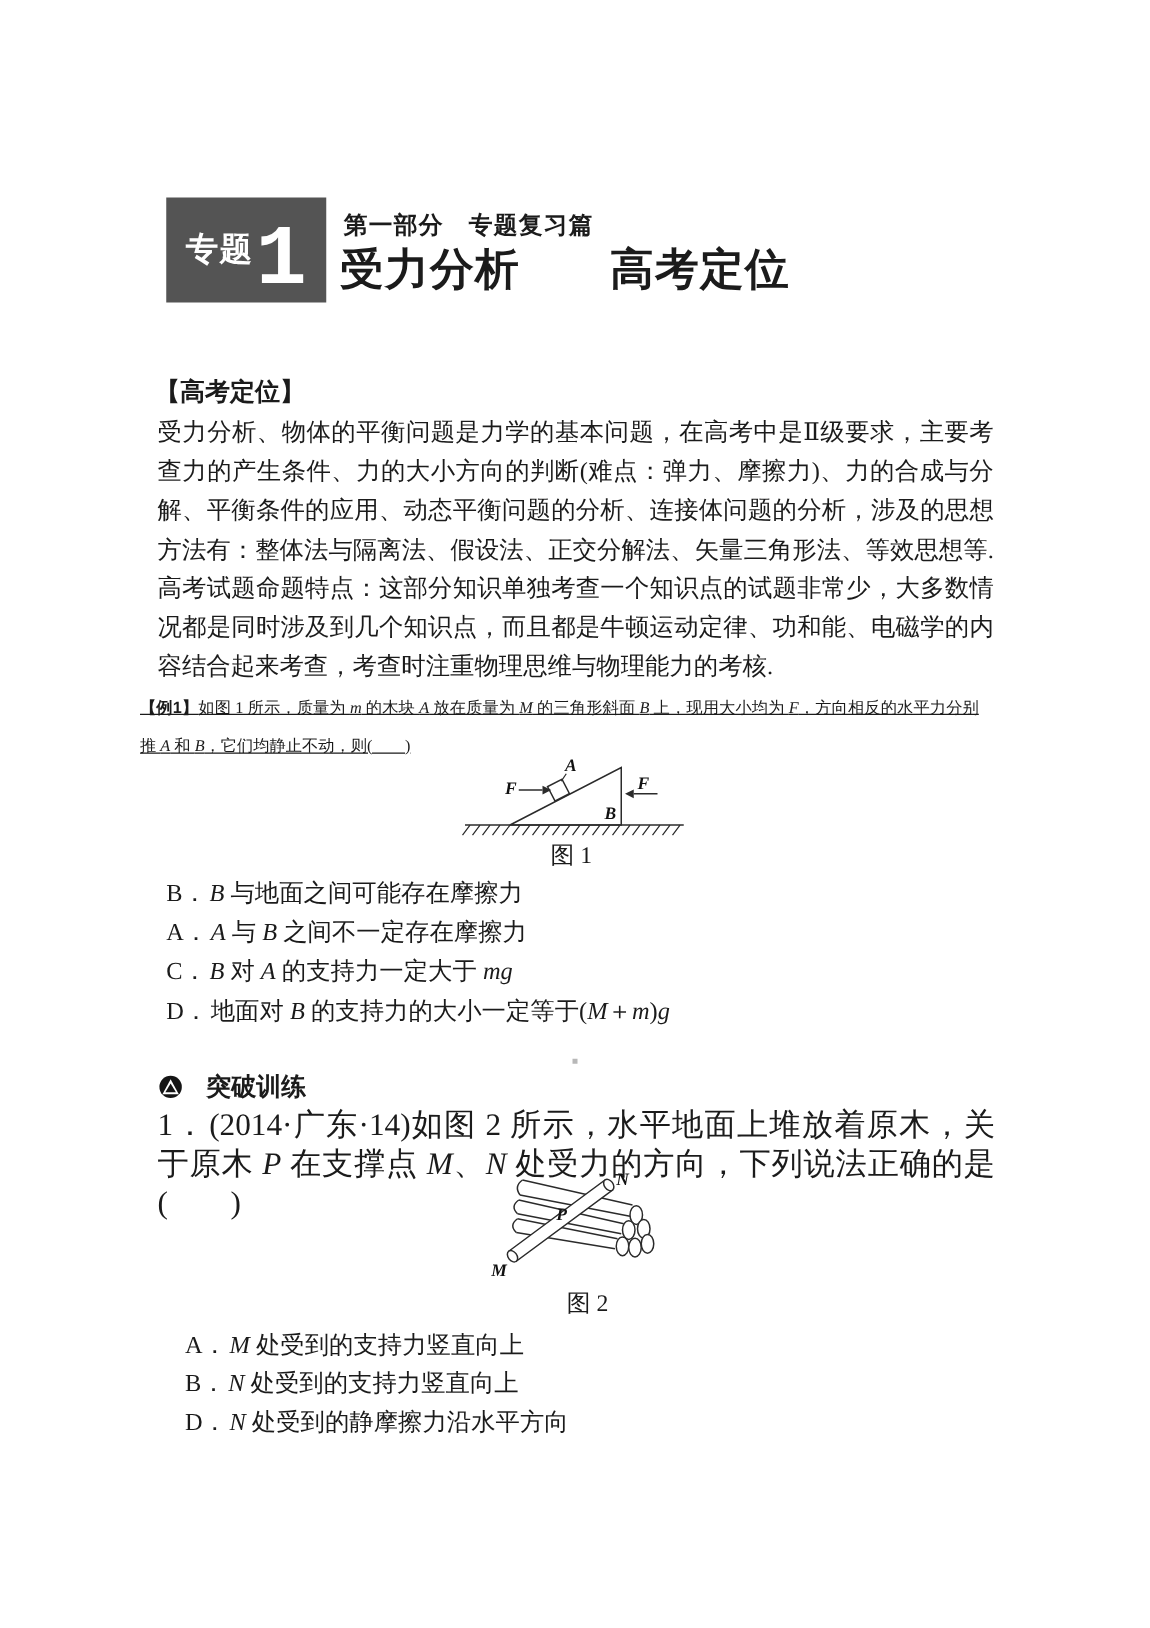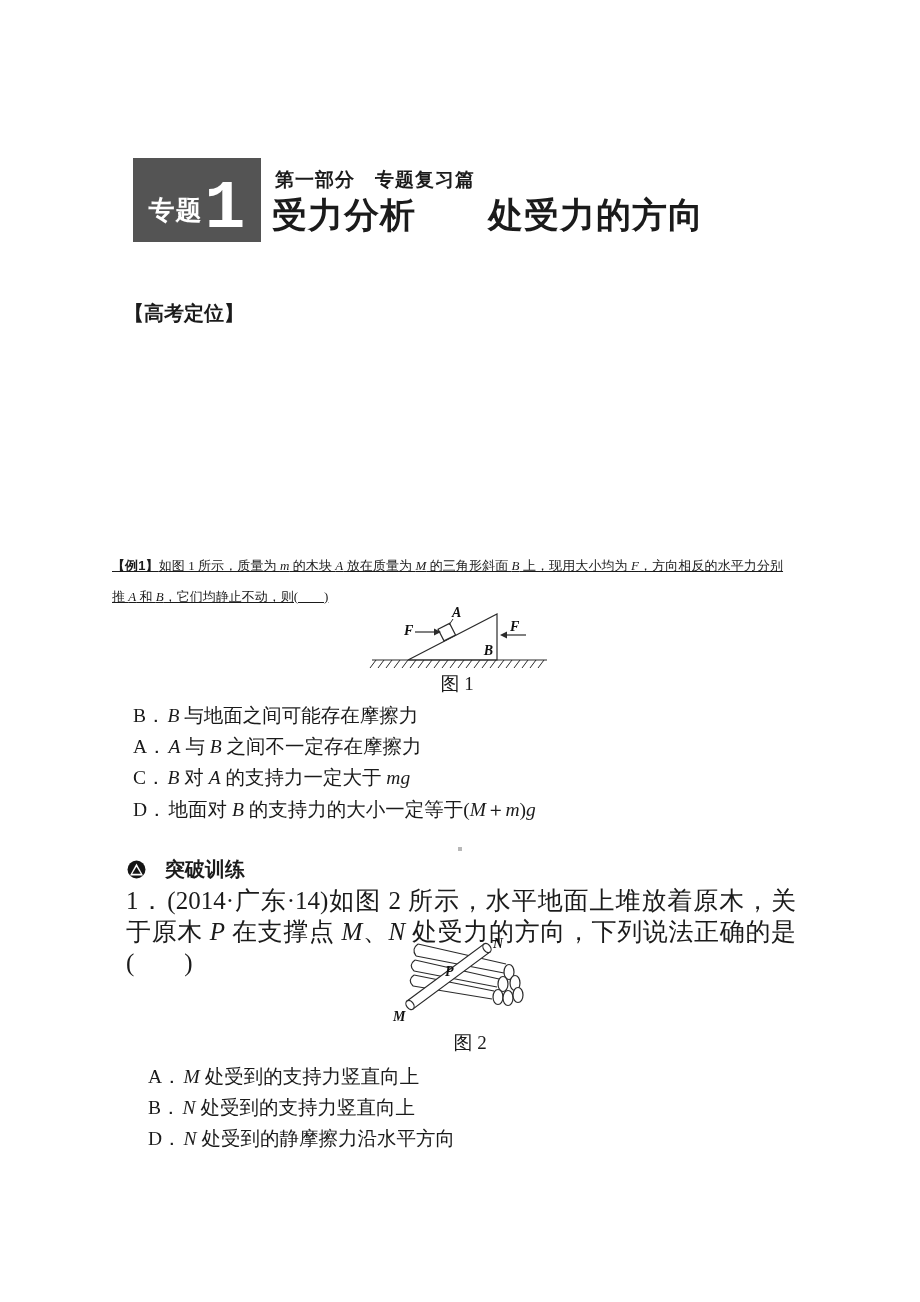--- a/index.html
+++ b/index.html
@@ -4,21 +4,21 @@
 <style>
   html,body{margin:0;padding:0;background:#ffffff;}
   #page{position:relative;width:920px;height:1302px;background:#ffffff;overflow:hidden;
         font-family:"Liberation Serif","DejaVu Serif",serif;color:#1b1b1b;}
   .abs{position:absolute;}
   .hei{font-family:Liberation Mono, monospace;font-weight:bold;}
 
   
   .badge{left:133px;top:158px;width:128px;height:84px;background:#545454;color:#ffffff;
          display:flex;align-items:flex-end;justify-content:center;}
-  .badge .t{font-size:26px;line-height:1;margin-bottom:17px;letter-spacing:1px;}
+  .badge .t{font-size:26px;line-height:1;margin-bottom:28px;letter-spacing:1px;}
   .badge .n{font-size:68px;line-height:0.85;margin-bottom:4px;margin-left:2px;}
   .part{left:275px;top:167px;font-size:19px;letter-spacing:1px;}
   .title{left:272px;top:192px;font-size:35px;letter-spacing:1px;}
 
   
   .sec-head{left:124px;top:300px;font-size:20px;}
   .para{left:126px;top:331px;width:669px;font-size:19.5px;line-height:31.2px;
         text-align:justify;text-justify:inter-ideograph;}
 
   .topic{left:0;top:516px;width:920px;text-align:center;font-size:19.5px;letter-spacing:0.5px;}
@@ -62,23 +62,24 @@
 </head>
 <body>
 
 <div id="page">
 
   <div class="abs badge hei">
     <span class="t">专题</span>
     <span class="n">1</span>
   </div>
   <div class="abs part hei">第一部分　专题复习篇</div>
-  <div class="abs title hei">受力分析　　处受力的方向</div>
+  <div class="abs title hei">受力分析　　高考定位</div>
 
   <div class="abs sec-head hei">【高考定位】</div>
+  <div class="abs para">受力分析、物体的平衡问题是力学的基本问题，在高考中是Ⅱ级要求，主要考查力的产生条件、力的大小方向的判断(难点：弹力、摩擦力)、力的合成与分解、平衡条件的应用、动态平衡问题的分析、连接体问题的分析，涉及的思想方法有：整体法与隔离法、假设法、正交分解法、矢量三角形法、等效思想等. 高考试题命题特点：这部分知识单独考查一个知识点的试题非常少，大多数情况都是同时涉及到几个知识点，而且都是牛顿运动定律、功和能、电磁学的内容结合起来考查，考查时注重物理思维与物理能力的考核.</div>
 
 
   <div class="abs example"><span class="ex-label">【例1】</span><span>如图 1 所示，质量为 <i>m</i> 的木块 <i>A</i> 放在质量为 <i>M</i> 的三角形斜面 <i>B</i> 上，现用大小均为 <i>F</i>，方向相反的水平力分别推 <i>A</i> 和 <i>B</i>，它们均静止不动，则(　　)</span></div>
 
   <div class="abs fig1">
     <svg width="200" height="70" viewBox="0 0 200 70">
       <line class="ln" x1="12" y1="56" x2="187" y2="56"></line>
       <path class="thin" d="M16 56 l-6 8 M24 56 l-6 8 M32 56 l-6 8 M40 56 l-6 8 M48 56 l-6 8 M56 56 l-6 8 M64 56 l-6 8 M72 56 l-6 8 M80 56 l-6 8 M88 56 l-6 8 M96 56 l-6 8 M104 56 l-6 8 M112 56 l-6 8 M120 56 l-6 8 M128 56 l-6 8 M136 56 l-6 8 M144 56 l-6 8 M152 56 l-6 8 M160 56 l-6 8 M168 56 l-6 8 M176 56 l-6 8 M184 56 l-6 8"></path>
       <polygon class="ln" points="48,56 137,10 137,56"></polygon>
       <rect class="wh" x="80.3" y="21.6" width="13" height="13" transform="rotate(-27.3 86.8 28.1)"></rect>

